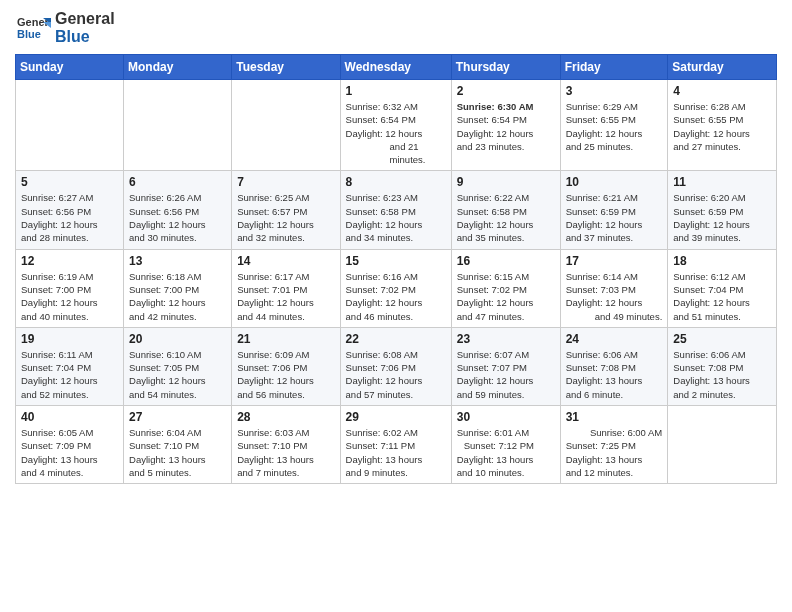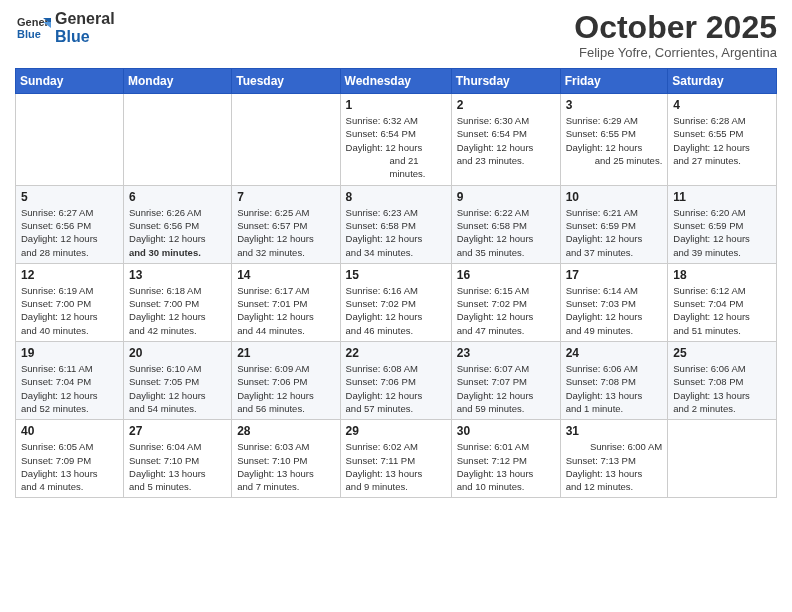--- a/index.html
+++ b/index.html
@@ -88,24 +88,20 @@
         <rect x="0" y="0" width="36" height="36" fill="white"></rect>
         <text x="2" y="16" font-size="11" font-weight="bold" fill="#333" font-family="Arial">General</text>
         <text x="2" y="28" font-size="11" font-weight="bold" fill="#1a5fa8" font-family="Arial">Blue</text>
         <polygon points="28,8 36,14 36,8" fill="#1a5fa8"></polygon>
         <polygon points="28,12 36,18 36,12" fill="#5599dd"></polygon>
       </svg>
       <div style="display:flex;flex-direction:column;line-height:1.1;">
         <span style="font-size:16px;font-weight:bold;color:#333;">General</span>
         <span style="font-size:16px;font-weight:bold;color:#1a5fa8;">Blue</span>
       </div>
-    </div>
-    <div class="title-block">
-      <div class="month-title">October 2025</div>
-      <div class="subtitle">Felipe Yofre, Corrientes, Argentina</div>
     </div>
   </div>
 
   <table class="calendar">
     <thead>
       <tr>
         <th>Sunday</th>
         <th>Monday</th>
         <th>Tuesday</th>
         <th>Wednesday</th>
@@ -124,33 +120,33 @@
             <div class="day-info">
               <span style="display: block;">Sunrise: 6:32 AM</span>
               <span style="display: block;">Sunset: 6:54 PM</span>
               <span style="display: block;">Daylight: 12 hours</span>
               <span style="display: block; margin-left: 44px;">and 21 minutes.</span>
             </div>
           </td>
           <td>
             <span class="day-number">2</span>
             <div class="day-info">
-              <span style="display: block;">Sunrise: 6:30 AM</span>
+              <span style="display: block; font-weight: bold;">Sunrise: 6:30 AM</span>
               <span style="display: block;">Sunset: 6:54 PM</span>
               <span style="display: block;">Daylight: 12 hours</span>
               <span style="display: block;">and 23 minutes.</span>
             </div>
           </td>
           <td>
             <span class="day-number">3</span>
             <div class="day-info">
               <span style="display: block;">Sunrise: 6:29 AM</span>
               <span style="display: block;">Sunset: 6:55 PM</span>
               <span style="display: block;">Daylight: 12 hours</span>
-              <span style="display: block; text-align: right;">and 25 minutes.</span>
+              <span style="display: block;">and 25 minutes.</span>
             </div>
           </td>
           <td>
             <span class="day-number">4</span>
             <div class="day-info">
               <span style="display: block;">Sunrise: 6:28 AM</span>
               <span style="display: block;">Sunset: 6:55 PM</span>
               <span style="display: block;">Daylight: 12 hours</span>
               <span style="display: block;">and 27 minutes.</span>
             </div>
@@ -165,21 +161,21 @@
               <span style="display: block;">Daylight: 12 hours</span>
               <span style="display: block;">and 28 minutes.</span>
             </div>
           </td>
           <td>
             <span class="day-number">6</span>
             <div class="day-info">
               <span style="display: block;">Sunrise: 6:26 AM</span>
               <span style="display: block;">Sunset: 6:56 PM</span>
               <span style="display: block;">Daylight: 12 hours</span>
-              <span style="display: block; font-weight: bold;">and 30 minutes.</span>
+              <span style="display: block;">and 30 minutes.</span>
             </div>
           </td>
           <td>
             <span class="day-number">7</span>
             <div class="day-info">
               <span style="display: block;">Sunrise: 6:25 AM</span>
               <span style="display: block;">Sunset: 6:57 PM</span>
               <span style="display: block;">Daylight: 12 hours</span>
               <span style="display: block;">and 32 minutes.</span>
             </div>
@@ -266,21 +262,21 @@
               <span style="display: block;">Daylight: 12 hours</span>
               <span style="display: block;">and 47 minutes.</span>
             </div>
           </td>
           <td>
             <span class="day-number">17</span>
             <div class="day-info">
               <span style="display: block;">Sunrise: 6:14 AM</span>
               <span style="display: block;">Sunset: 7:03 PM</span>
               <span style="display: block;">Daylight: 12 hours</span>
-              <span style="display: block;">and 49 minutes.</span>
+              <span style="display: block; text-align: right;">and 49 minutes.</span>
             </div>
           </td>
           <td>
             <span class="day-number">18</span>
             <div class="day-info">
               <span style="display: block;">Sunrise: 6:12 AM</span>
               <span style="display: block;">Sunset: 7:04 PM</span>
               <span style="display: block;">Daylight: 12 hours</span>
               <span style="display: block;">and 51 minutes.</span>
             </div>
@@ -331,21 +327,21 @@
               <span style="display: block;">Daylight: 12 hours</span>
               <span style="display: block;">and 59 minutes.</span>
             </div>
           </td>
           <td>
             <span class="day-number">24</span>
             <div class="day-info">
               <span style="display: block;">Sunrise: 6:06 AM</span>
               <span style="display: block;">Sunset: 7:08 PM</span>
               <span style="display: block;">Daylight: 13 hours</span>
-              <span style="display: block;">and 1 minute.</span>
+              <span style="display: block;">and 6 minute.</span>
             </div>
           </td>
           <td>
             <span class="day-number">25</span>
             <div class="day-info">
               <span style="display: block;">Sunrise: 6:06 AM</span>
               <span style="display: block;">Sunset: 7:08 PM</span>
               <span style="display: block;">Daylight: 13 hours</span>
               <span style="display: block;">and 2 minutes.</span>
             </div>
@@ -385,30 +381,30 @@
               <span style="display: block;">Sunrise: 6:02 AM</span>
               <span style="display: block;">Sunset: 7:11 PM</span>
               <span style="display: block;">Daylight: 13 hours</span>
               <span style="display: block;">and 9 minutes.</span>
             </div>
           </td>
           <td>
             <span class="day-number">30</span>
             <div class="day-info">
               <span style="display: block;">Sunrise: 6:01 AM</span>
-              <span style="display: block;">Sunset: 7:12 PM</span>
+              <span style="display: block; margin-left: 7px;">Sunset: 7:12 PM</span>
               <span style="display: block;">Daylight: 13 hours</span>
               <span style="display: block;">and 10 minutes.</span>
             </div>
           </td>
           <td>
             <span class="day-number">31</span>
             <div class="day-info">
               <span style="display: block; text-align: right;">Sunrise: 6:00 AM</span>
-              <span style="display: block;">Sunset: 7:13 PM</span>
+              <span style="display: block;">Sunset: 7:25 PM</span>
               <span style="display: block;">Daylight: 13 hours</span>
               <span style="display: block;">and 12 minutes.</span>
             </div>
           </td>
           <td class="empty-cell"></td>
         </tr>
       </tbody>
   </table>
 </div>
 

